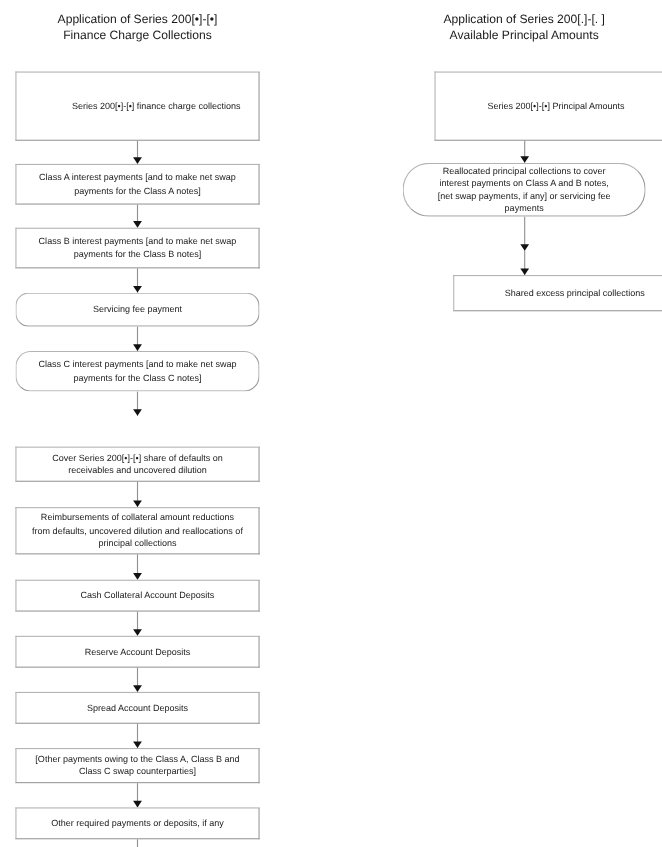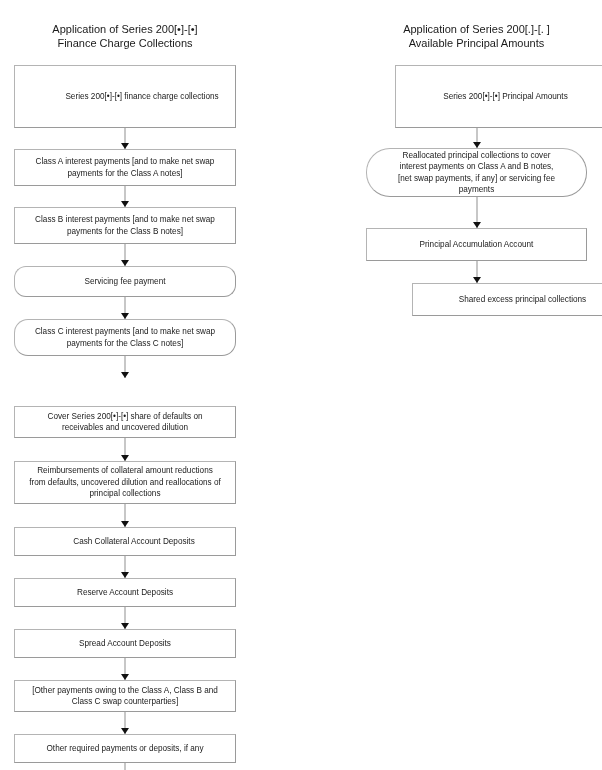--- a/index.html
+++ b/index.html
@@ -23,21 +23,21 @@
   }
   .column {
     position: absolute;
     top: 0;
   }
   #col-left  { left: 14px;  width: 222px; }
   #col-right { left: 366px; width: 221px; }
 
   .col-title {
     position: absolute;
-    top: 22px;
+    top: 11px;
     width: 100%;
     text-align: center;
     font-size: 11px;
     line-height: 14px;
     color: #1a1a1a;
     white-space: pre-line;
   }
 
   .flow {
     position: absolute;
@@ -182,21 +182,20 @@
           <span class="head"></span>
         </div>
         <div class="node" style="height: 49px; border-radius: 24px;">Reallocated principal collections to cover
 interest payments on Class A and B notes,
 [net swap payments, if any] or servicing fee
 payments</div>
         <div class="connector" style="height: 31px;">
           <span class="stem" style="height: 31px;"></span>
           <span class="head"></span>
         </div>
-        <div class="node" style="height: 33px;">Principal Accumulation Account</div>
         <div class="connector" style="height: 22px;">
           <span class="stem" style="height: 22px;"></span>
           <span class="head"></span>
         </div>
         <div class="node" style="height: 33px; margin-left: 46px;">Shared excess principal collections</div>
       </div>
   </div>
 
 </div>
 

